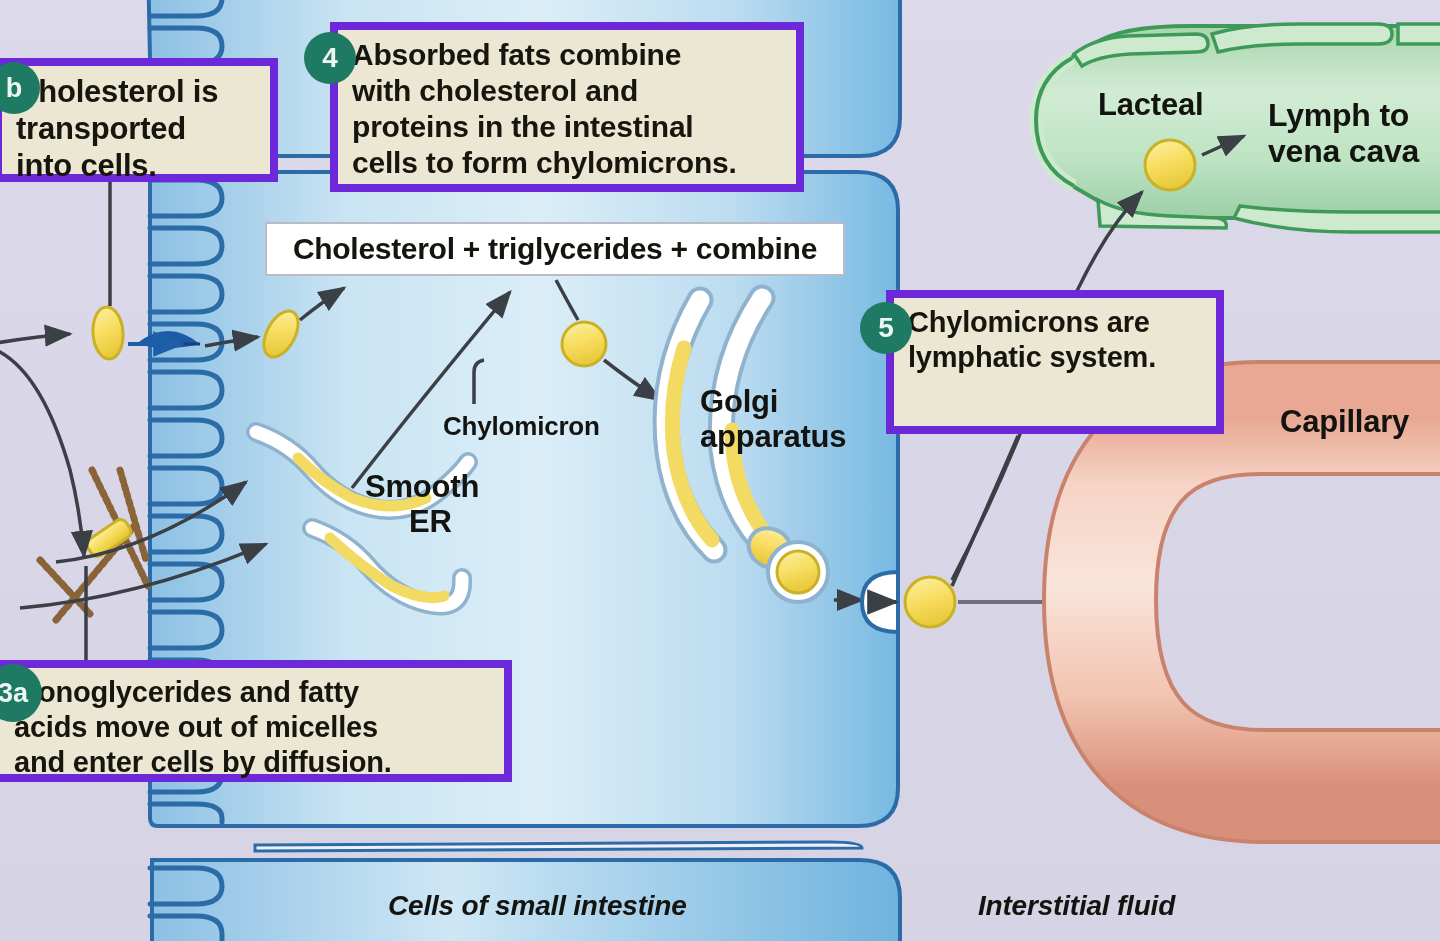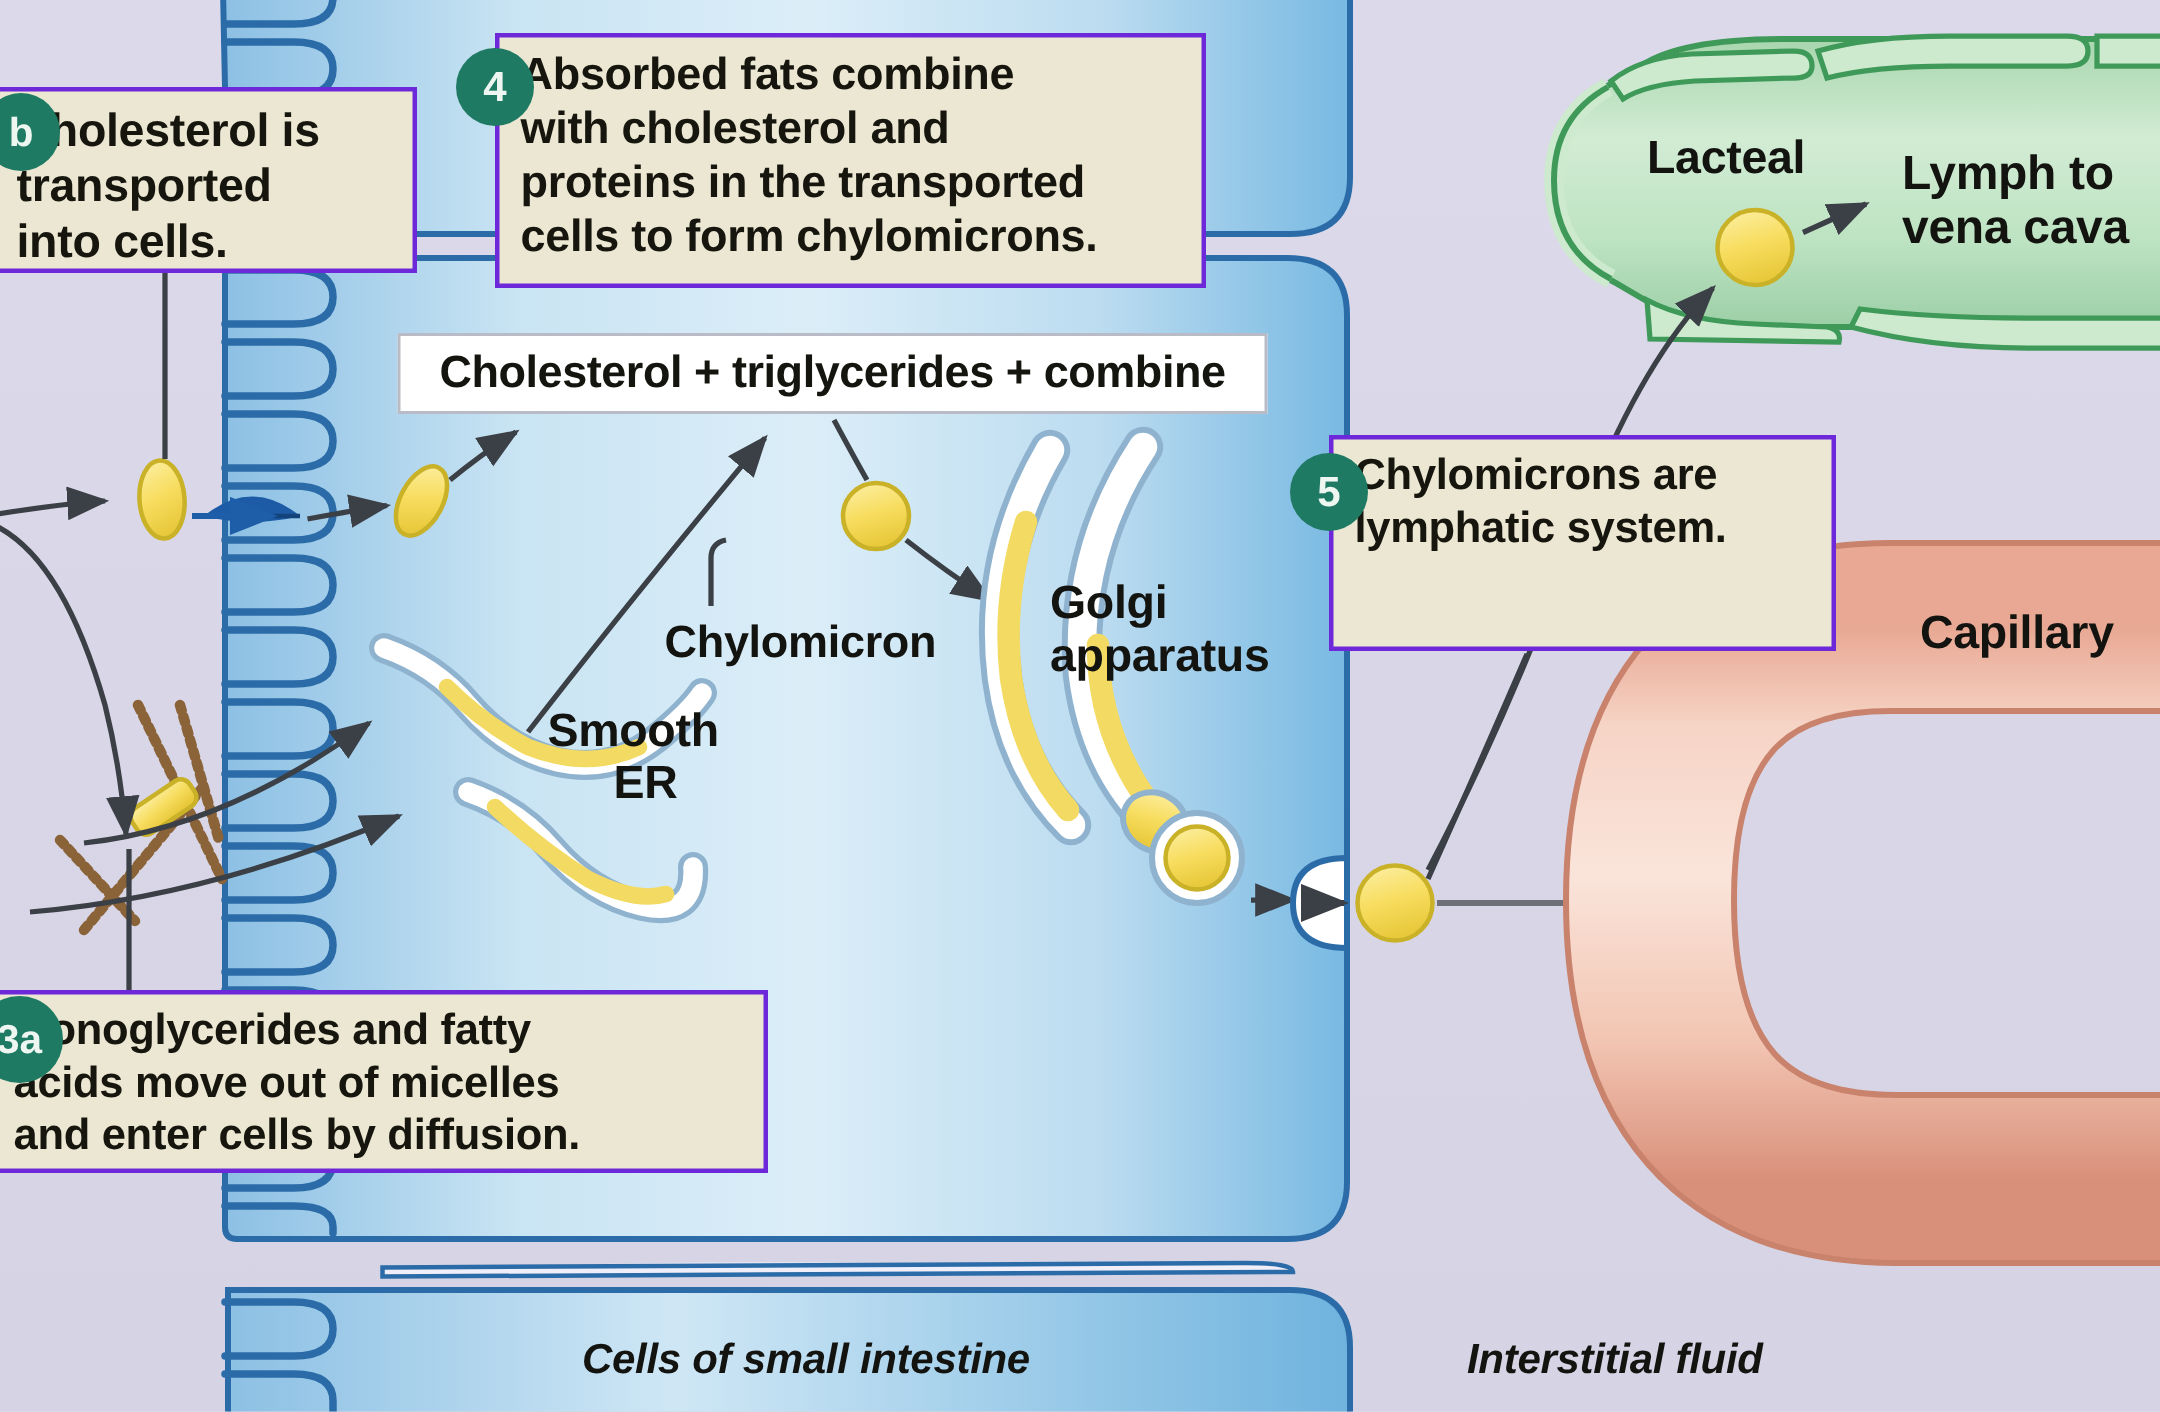--- a/index.html
+++ b/index.html
@@ -11,21 +11,21 @@
     background:#dcd9e8;
     position:relative;
   }
   #stage { position:absolute; left:0; top:0; width:1440px; height:941px; }
   svg.layer { position:absolute; left:0; top:0; width:1440px; height:941px; }
 
   
   .callout {
     position:absolute;
     background:#ece7d2;
-    border:3px solid #6d28d9;
+    border:8px solid #6d28d9;
     box-sizing:border-box;
     padding:7px 10px 8px 14px;
     font-weight:bold;
     color:#16160f;
     line-height:1.20;
     letter-spacing:-0.2px;
   }
   .callout .txt { display:block; }
   .badge {
     position:absolute;
@@ -72,21 +72,21 @@
 
   #bd-b  { left:-12px;  top:62px;  width:52px; height:52px; font-size:27px; line-height:52px; }
   #bd-4  { left:304px;  top:32px;  width:52px; height:52px; font-size:28px; line-height:52px; }
   #bd-5  { left:860px;  top:302px; width:52px; height:52px; font-size:28px; line-height:52px; }
   #bd-3a { left:-16px;  top:664px; width:58px; height:58px; font-size:27px; line-height:58px; }
 
   
   #l-lacteal   { left:1098px; top:88px;  font-size:31px; }
   #l-lymph     { left:1268px; top:98px;  font-size:32px; }
   #l-capillary { left:1280px; top:405px; font-size:31px; }
-  #l-chylo     { left:443px;  top:412px; font-size:30px; }
+  #l-chylo     { left:443px;  top:412px; font-size:26px; }
   #l-golgi     { left:700px;  top:385px; font-size:31px; text-align:left;}
   #l-smooth    { left:365px;  top:470px; font-size:31px; }
   #l-cells     { left:388px;  top:890px; font-size:28px; }
   #l-interst   { left:978px;  top:890px; font-size:28px; }
 </style>
 </head>
 <body>
 
 <div id="stage">
 
@@ -310,21 +310,21 @@
   <div class="callout" id="co-b">
     <span class="txt">Cholesterol is</span>
     <span class="txt">transported</span>
     <span class="txt">into cells.</span>
   </div>
   <div class="badge" id="bd-b">b</div>
 
   <div class="callout" id="co-4">
     <span class="txt">Absorbed fats combine</span>
     <span class="txt">with cholesterol and</span>
-    <span class="txt">proteins in the transported</span>
+    <span class="txt">proteins in the intestinal</span>
     <span class="txt">cells to form chylomicrons.</span>
   </div>
   <div class="badge" id="bd-4">4</div>
 
   <div class="callout" id="co-5">
     <span class="txt">Chylomicrons are</span>
     <span class="txt">lymphatic system.</span>
   </div>
   <div class="badge" id="bd-5">5</div>
 

